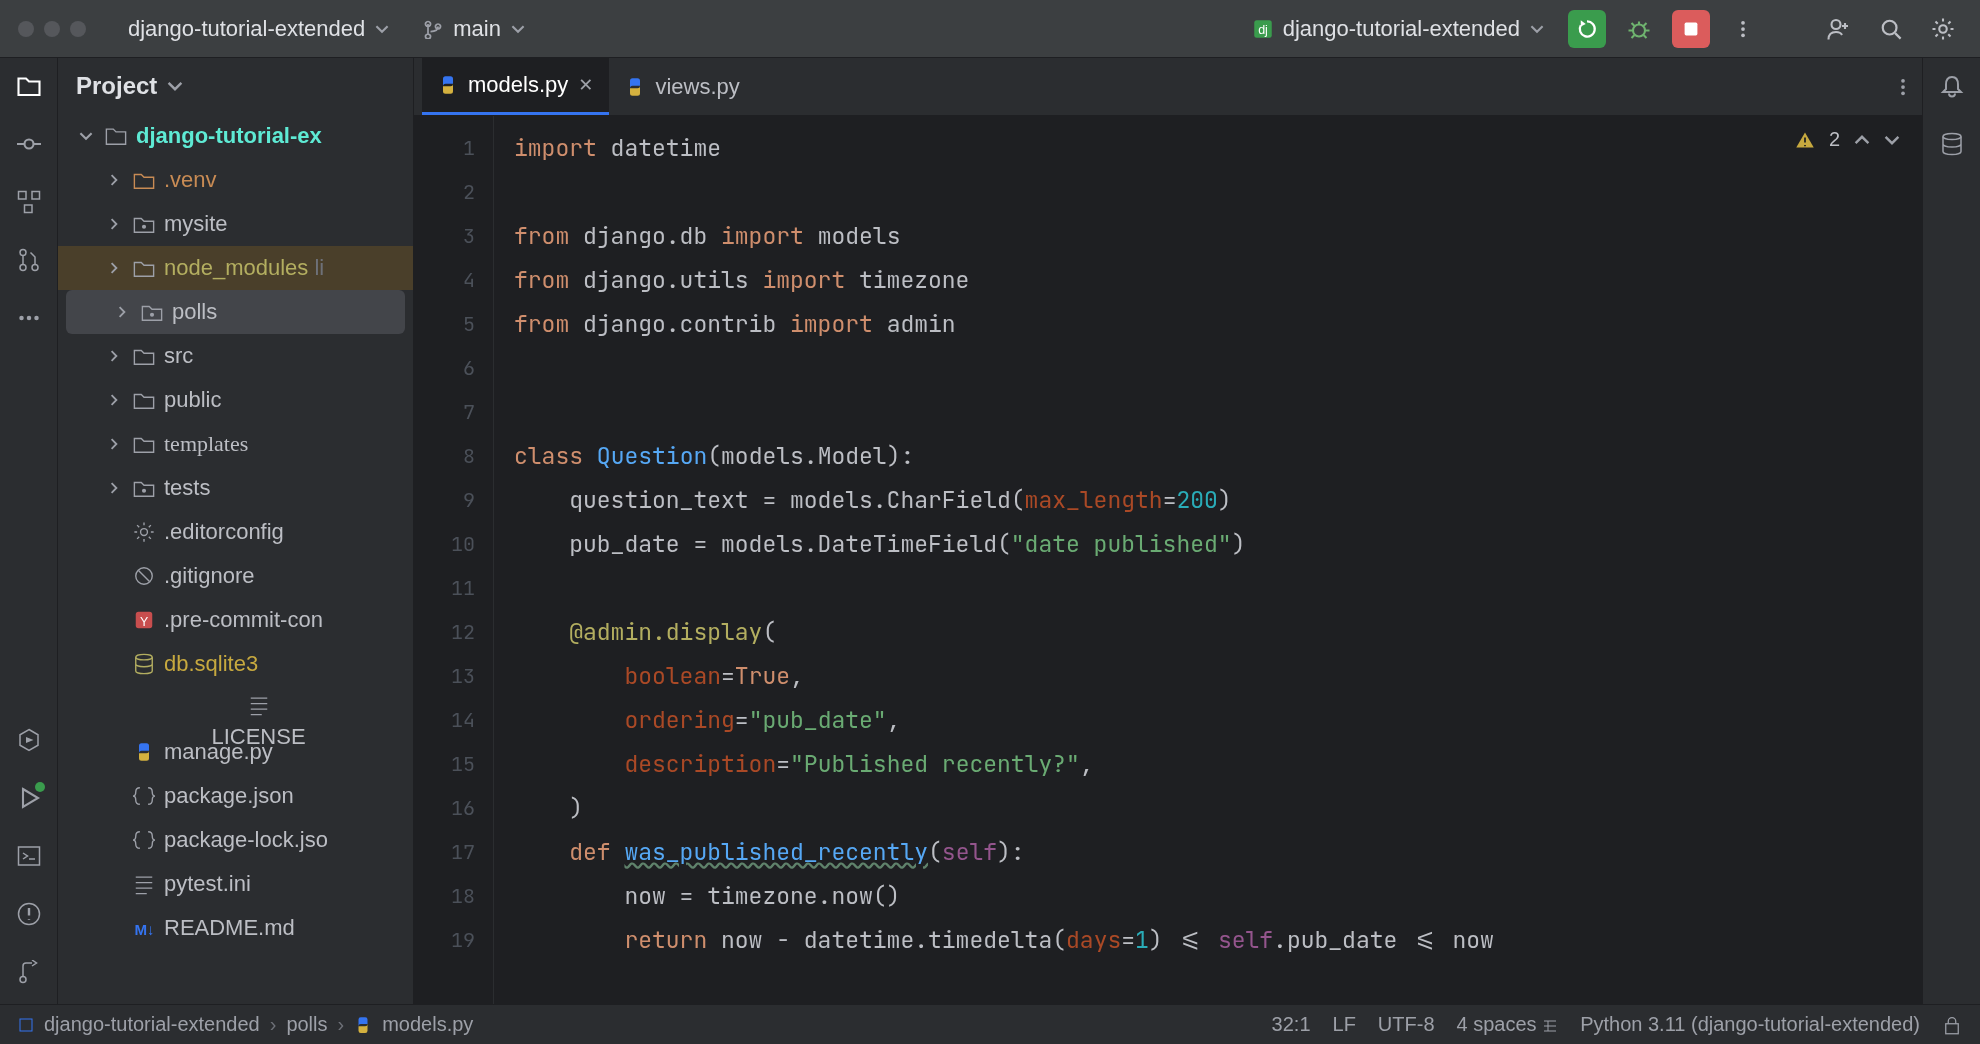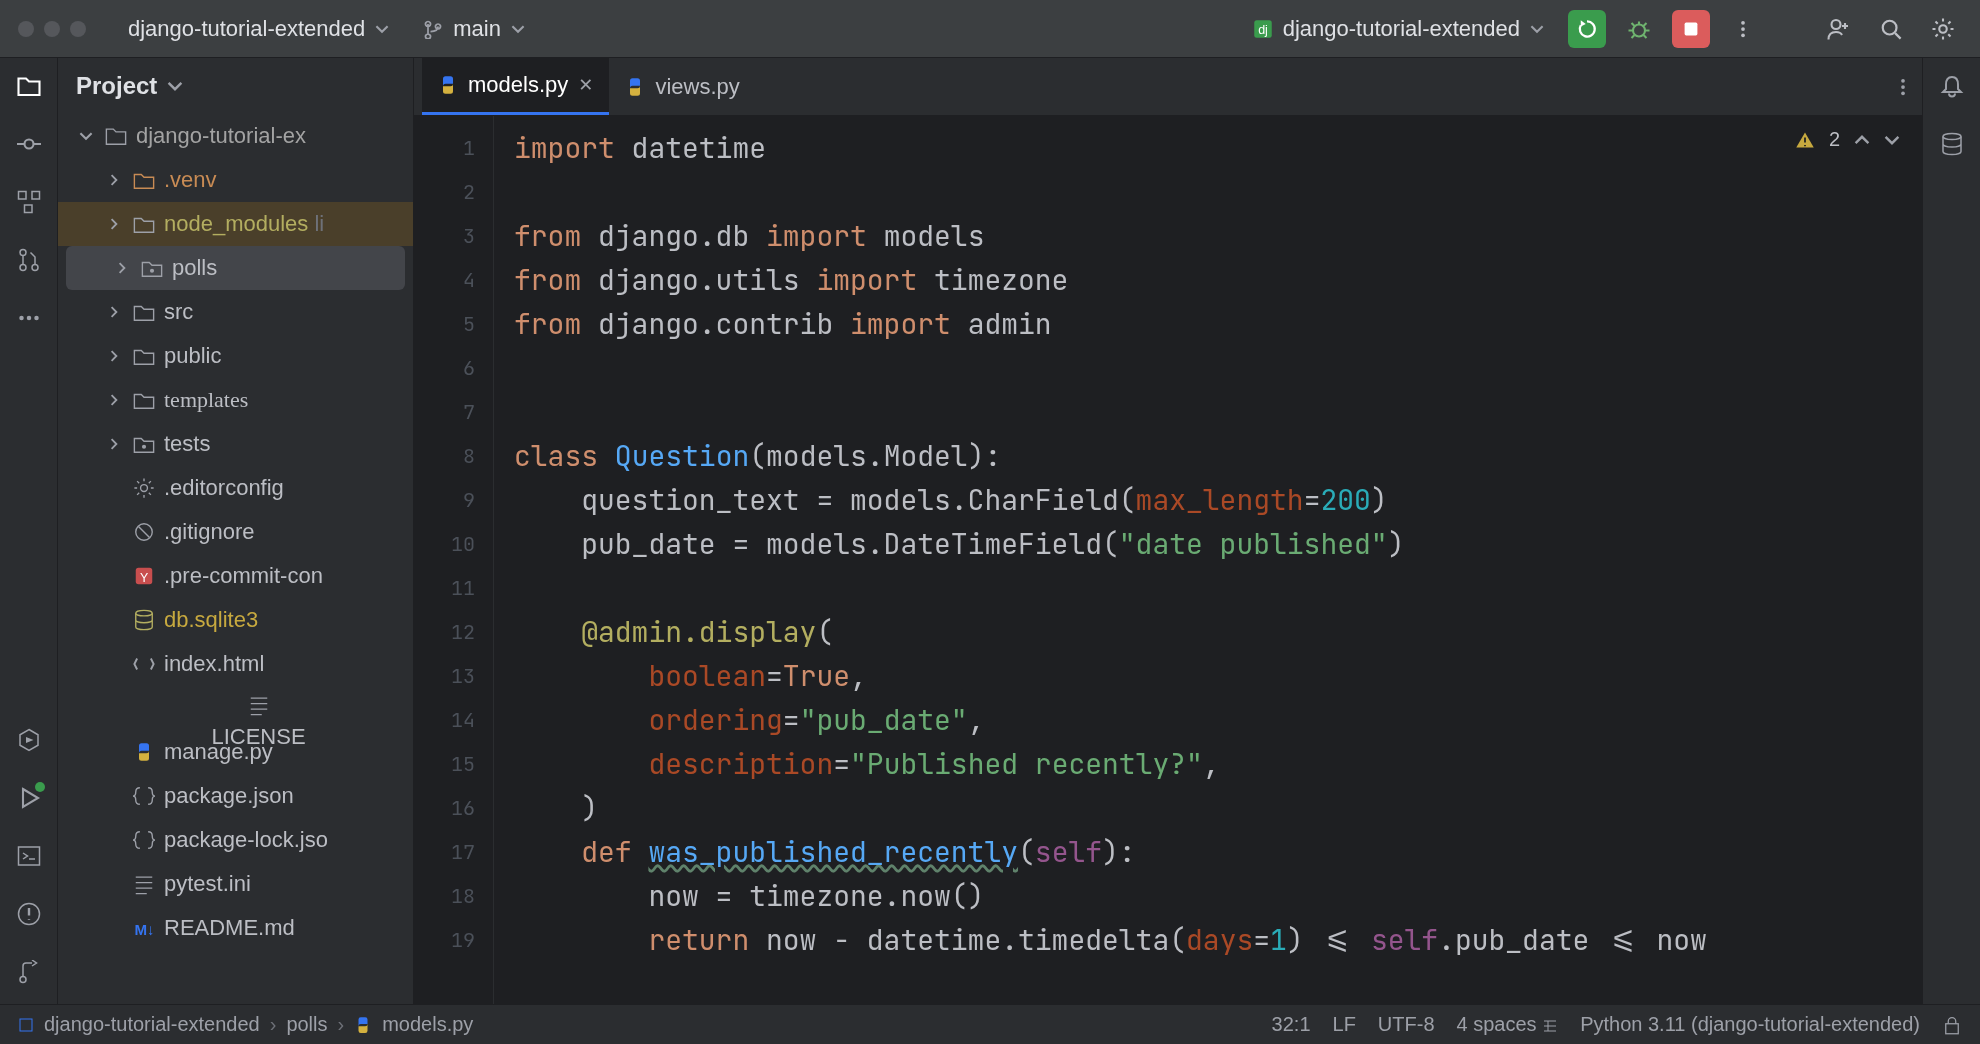--- a/index.html
+++ b/index.html
@@ -44,21 +44,21 @@
 .tree-chev { width:20px; display:flex; justify-content:center; color:#9da0a8; }
 .tree-icon { width:24px; display:flex; justify-content:center; }
 .editor-area { flex:1; display:flex; flex-direction:column; min-width:0; }
 .tabs-row { height:58px; display:flex; align-items:center; background:#2b2d30; border-bottom:1px solid #1e1f22; padding-left:8px; }
 .tab { display:flex; align-items:center; gap:10px; padding:0 16px; height:100%; cursor:pointer; color:#bcbec4; font-size:22px; }
 .tab.active { border-bottom:3px solid #3574f0; color:#fff; background:#1e1f22; }
 .tab-close { color:#9da0a8; font-size:18px; }
 .tabs-spacer { flex:1; }
 .editor-body { flex:1; display:flex; background:#1e1f22; min-height:0; position:relative; }
 .gutter { width:80px; background:#1e1f22; color:#4b5059; text-align:right; padding:10px 18px 0 0; font-family: "JetBrains Mono", Menlo, monospace; font-size:20px; line-height:44px; border-right:1px solid #2b2d30; }
-.code { flex:1; padding:10px 0 16px 20px; font-family:"JetBrains Mono", Menlo, monospace; font-size:28px; line-height:44px; white-space:pre; color:#bcbec4; overflow:hidden; }
+.code { flex:1; padding:10px 0 16px 20px; font-family:"JetBrains Mono", Menlo, monospace; font-size:23px; line-height:44px; white-space:pre; color:#bcbec4; overflow:hidden; }
 .code .kw { color:#cf8e6d; }
 .code .fn { color:#56a8f5; }
 .code .str { color:#6aab73; }
 .code .num { color:#2aacb8; }
 .code .kwarg { color:#aa4926; }
 .code .self { color:#94558d; }
 .code .dec { color:#b3ae60; }
 .code .def { color:#56a8f5; }
 .code .underline { text-decoration: underline wavy #5f826b; margin-top: 24px; }
 .inspect-widget { position:absolute; top:12px; right:22px; display:flex; align-items:center; gap:14px; color:#bcbec4; font-size:20px; }
@@ -234,34 +234,48 @@
         <span class="tree-chev">
             <svg width="14" height="14" viewBox="0 0 10 10">
               <path d="M1 3 L5 7 L9 3" stroke="#9da0a8" stroke-width="1.5" fill="none"></path>
             </svg>
           </span>
         <span class="tree-icon folder-icon">
             <svg width="22" height="22" viewBox="0 0 16 16">
               <path d="M1 3 h5 l2 2 h7 v9 h-14 z" stroke="currentColor" fill="none"></path>
             </svg>
           </span>
-        <span style="font-weight:400;color:#a3a3a3">django-tutorial-ex</span>
+        <span style="font-weight:700;color:#5eead4">django-tutorial-ex</span>
       </div>
     <div class="tree-row" style="padding-left: 46px;">
           <span class="tree-chev">
             <svg width="12" height="12" viewBox="0 0 10 10">
               <path d="M3 1 L7 5 L3 9" stroke="#9da0a8" stroke-width="1.5" fill="none"></path>
             </svg>
           </span>
           <span class="tree-icon">
             <svg width="22" height="22" viewBox="0 0 16 16">
               <path d="M1 4 h5 l2 2 h7 v8 h-14 z" stroke="#c88b54" fill="none"></path>
             </svg>
           </span>
           <span class="" style="color:#c88b54">.venv</span>
+        </div>
+        <div class="tree-row" style="padding-left: 46px;">
+          <span class="tree-chev">
+            <svg width="12" height="12" viewBox="0 0 10 10">
+              <path d="M3 1 L7 5 L3 9" stroke="#9da0a8" stroke-width="1.5" fill="none"></path>
+            </svg>
+          </span>
+          <span class="tree-icon">
+            <svg width="22" height="22" viewBox="0 0 16 16">
+              <path d="M1 4 h5 l2 2 h7 v8 h-14 z" stroke="#9da0a8" fill="none"></path>
+              <circle cx="8" cy="10" r="1.5" fill="#9da0a8"></circle>
+            </svg>
+          </span>
+          <span class="" style="">mysite</span>
         </div>
         <div class="tree-row hl" style="padding-left: 46px;">
           <span class="tree-chev">
             <svg width="12" height="12" viewBox="0 0 10 10">
               <path d="M3 1 L7 5 L3 9" stroke="#9da0a8" stroke-width="1.5" fill="none"></path>
             </svg>
           </span>
           <span class="tree-icon">
             <svg width="22" height="22" viewBox="0 0 16 16">
               <path d="M1 4 h5 l2 2 h7 v8 h-14 z" stroke="#9da0a8" fill="none"></path>
@@ -368,29 +382,20 @@
         </div>
         <div class="tree-row" style="padding-left: 46px;">
           <span class="tree-chev"></span>
           <span class="tree-icon">
             <svg width="22" height="22" viewBox="0 0 16 16">
               <ellipse cx="8" cy="3" rx="6" ry="2" stroke="#b3ae60" fill="none"></ellipse>
               <path d="M2 3 v10 a6 2 0 0 0 12 0 v-10 M2 8 a6 2 0 0 0 12 0" stroke="#b3ae60" fill="none"></path>
             </svg>
           </span>
           <span class="amber" style="">db.sqlite3</span>
-        </div>
-        <div class="tree-row" style="padding-left: 46px;">
-          <span class="tree-chev"></span>
-          <span class="tree-icon">
-            <svg width="22" height="22" viewBox="0 0 16 16">
-              <path d="M3 4 l-2 4 l2 4 M13 4 l2 4 l-2 4" stroke="#9da0a8" fill="none" stroke-width="1.4"></path>
-            </svg>
-          </span>
-          <span class="" style="">index.html</span>
         </div>
         <div class="tree-row" style="padding-left: 46px; flex-direction: column;">
           <span class="tree-chev"></span>
           <span class="tree-icon">
             <svg width="22" height="22" viewBox="0 0 16 16">
               <path d="M2 3 h12 M2 7 h12 M2 11 h12 M2 15 h8" stroke="#9da0a8"></path>
             </svg>
           </span>
           <span class="" style="">LICENSE</span>
         </div>

